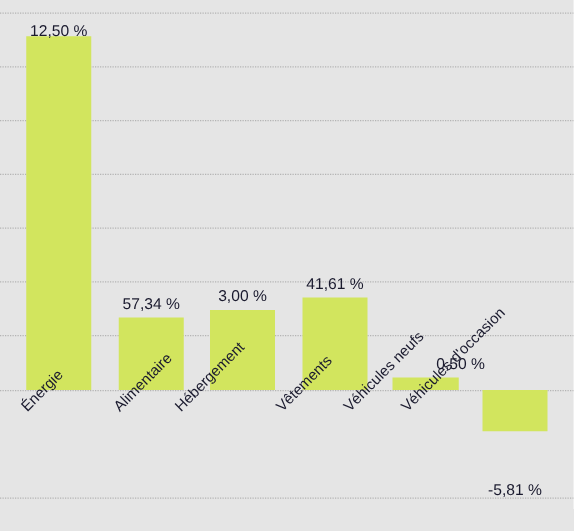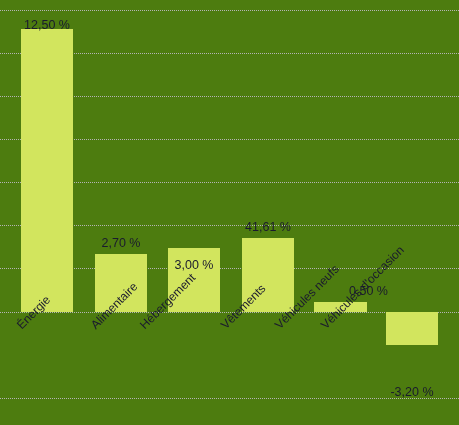--- a/index.html
+++ b/index.html
@@ -4,21 +4,21 @@
 <style>
   html, body {
     margin: 0;
     padding: 0;
     background: #ffffff;
   }
   #chart-root {
     position: relative;
     width: 459px;
     height: 425px;
-    background: #4d7c0f;
+    background: #e5e5e5;
     font-family: "Liberation Sans", sans-serif;
     overflow: hidden;
   }
 
   
   #gridlines {
     position: absolute;
     left: 0;
     top: 0;
     width: 459px;
@@ -80,29 +80,29 @@
       <div class="gridline" style="top: 268px; border-top-color: rgb(180, 180, 180);"></div>
       <div class="gridline" style="top: 312px; border-top-color: rgb(180, 180, 180);"></div>
       <div class="gridline" style="top: 398px; border-top-color: rgb(180, 180, 180);"></div>
     </div>
 
   <div id="plot">
       <div class="bar" title="12,50 %" style="left: 21px; top: 29px; width: 52px; height: 283px; background: rgb(210, 229, 94);"></div>
       <div class="value-label" style="left: 21px; top: 18px; width: 52px; color: rgb(26, 26, 46);">12,50 %</div>
       <div class="cat-label" style="left: 14px; top: 322px; color: rgb(26, 26, 46);">Énergie</div>
       <div class="bar" title="2,70 %" style="left: 95px; top: 254px; width: 52px; height: 58px; background: rgb(210, 229, 94);"></div>
-      <div class="value-label" style="left: 95px; top: 236px; width: 52px; color: rgb(26, 26, 46);">2,70 %</div>
+      <div class="value-label" style="left: 95px; top: 236px; width: 52px; color: rgb(26, 26, 46);">57,34 %</div>
       <div class="cat-label" style="left: 88px; top: 322px; color: rgb(26, 26, 46);">Alimentaire</div>
       <div class="bar" title="3,00 %" style="left: 168px; top: 248px; width: 52px; height: 64px; background: rgb(210, 229, 94);"></div>
-      <div class="value-label" style="left: 168px; top: 230px; width: 52px; color: rgb(26, 26, 46); margin-top: 28px;">3,00 %</div>
+      <div class="value-label" style="left: 168px; top: 230px; width: 52px; color: rgb(26, 26, 46);">3,00 %</div>
       <div class="cat-label" style="left: 137px; top: 322px; color: rgb(26, 26, 46);">Hébergement</div>
       <div class="bar" title="3,40 %" style="left: 242px; top: 238px; width: 52px; height: 74px; background: rgb(210, 229, 94);"></div>
       <div class="value-label" style="left: 242px; top: 220px; width: 52px; color: rgb(26, 26, 46);">41,61 %</div>
       <div class="cat-label" style="left: 218px; top: 322px; color: rgb(26, 26, 46);">Vêtements</div>
       <div class="bar" title="0,50 %" style="left: 314px; top: 302px; width: 53px; height: 10px; background: rgb(210, 229, 94);"></div>
       <div class="value-label" style="left: 314px; top: 284px; width: 53px; color: rgb(26, 26, 46); margin-left: 28px;">0,50 %</div>
       <div class="cat-label" style="left: 272px; top: 322px; color: rgb(26, 26, 46);">Véhicules neufs</div>
       <div class="bar" title="-3,20 %" style="left: 386px; top: 312px; width: 52px; height: 33px; background: rgb(210, 229, 94);"></div>
-      <div class="value-label" style="left: 386px; top: 385px; width: 52px; color: rgb(26, 26, 46);">-3,20 %</div>
+      <div class="value-label" style="left: 386px; top: 385px; width: 52px; color: rgb(26, 26, 46);">-5,81 %</div>
       <div class="cat-label" style="left: 318px; top: 322px; color: rgb(26, 26, 46);">Véhicules d'occasion</div>
     </div>
 
 </div>
 
 </body></html>

